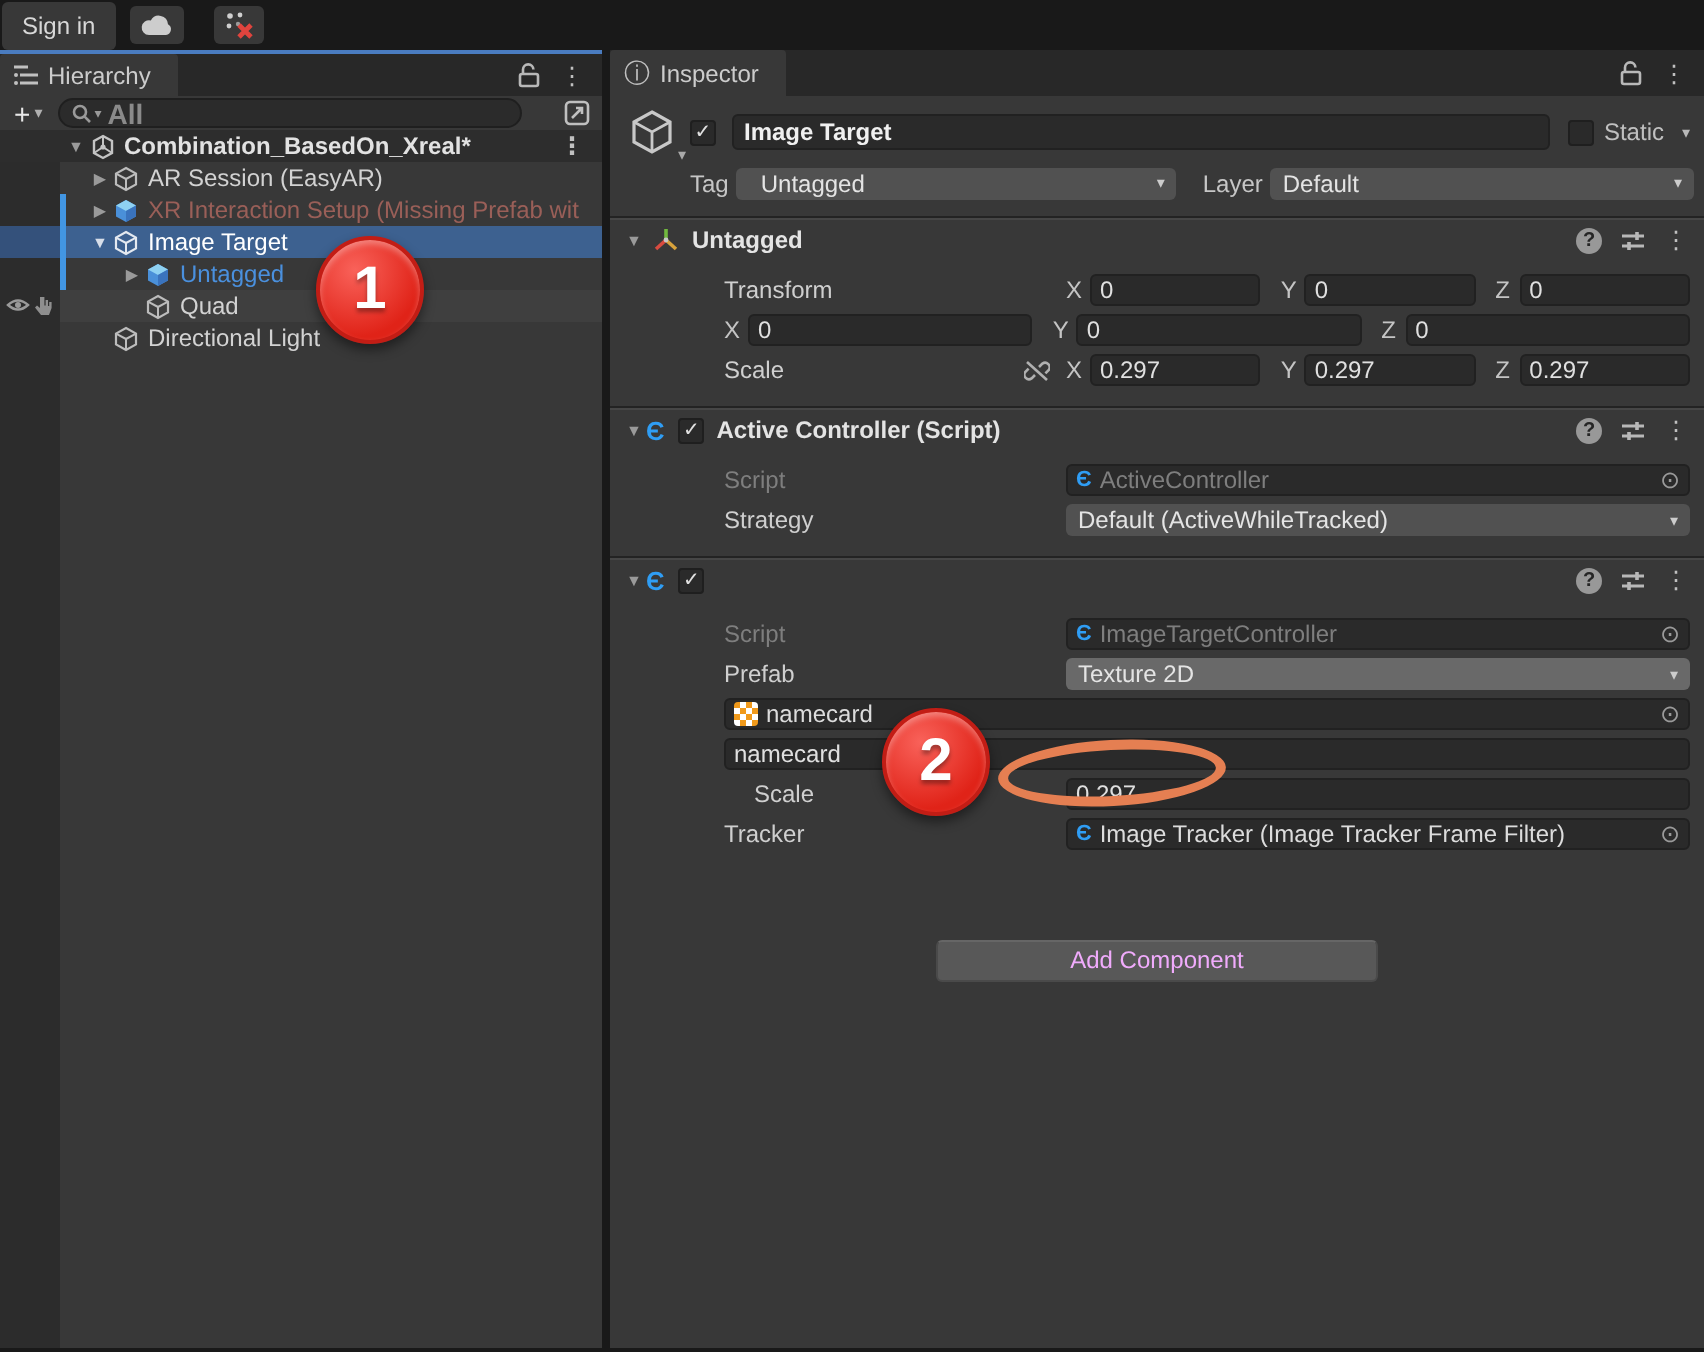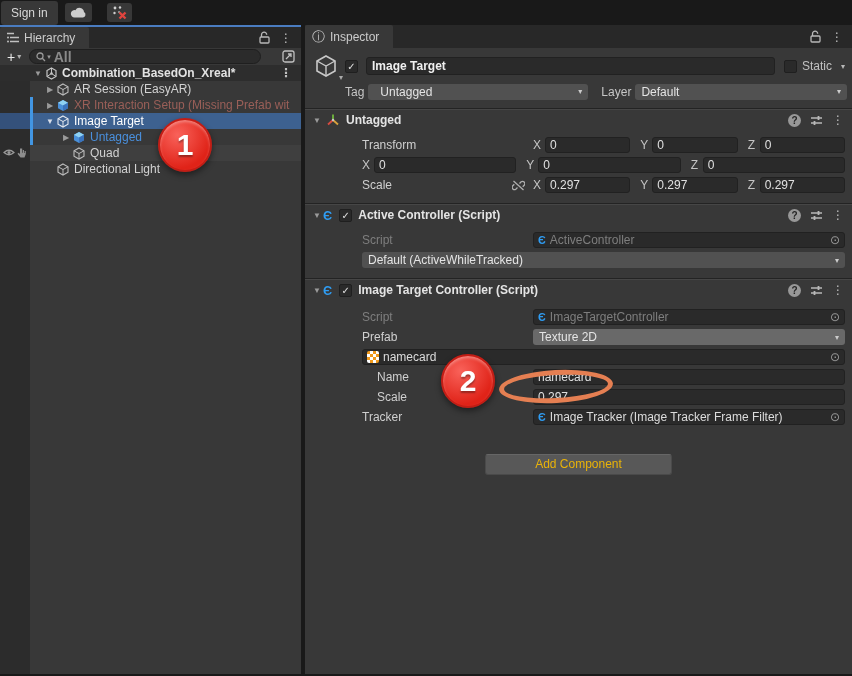--- a/index.html
+++ b/index.html
@@ -106,21 +106,21 @@
   .picker { margin-left:auto; color:#9a9a9a; font-size:12px; line-height:12px; }
   .ddv { flex:1; }
   .srcdd { background:#696969; }
   .texthumb { width:12px; height:12px; border-radius:2px; margin-right:4px; flex:0 0 12px;
       background-image:
         linear-gradient(45deg,#ffffff 25%,transparent 25%,transparent 75%,#ffffff 75%),
         linear-gradient(45deg,#ffffff 25%,#f09a1c 25%,#f09a1c 75%,#ffffff 75%);
       background-size:6px 6px; background-position:0 0,3px 3px; background-color:#f09a1c; }
 
   .addwrap { text-align:center; margin-top:19px; }
-  .addbtn { display:inline-block; width:187px; height:21px; line-height:19px; background:#585858; border:1px solid #4a4a4a; border-top-color:#666666; border-radius:3px; color:#eab308; }
+  .addbtn { display:inline-block; width:221px; height:21px; line-height:19px; background:#585858; border:1px solid #4a4a4a; border-top-color:#666666; border-radius:3px; color:#f0abfc;margin-top:16px; }
 
   
   .badge { position:absolute; width:54px; height:54px; border-radius:50%; background:radial-gradient(circle at 35% 30%, #f9625a, #e02318 70%); border:2px solid #c21d15; box-shadow:0 3px 6px rgba(0,0,0,.45), inset 0 2px 3px rgba(255,255,255,.35); display:flex; align-items:center; justify-content:center; color:#ffffff; font-size:30px; font-weight:bold; z-index:50; text-shadow:0 2px 2px rgba(0,0,0,.35); }
   .badge1 { left:158px; top:118px; }
   .badge2 { left:441px; top:354px; }
   .hl-ellipse { position:absolute; left:499px; top:370px; width:114px; height:33px; border:5px solid #e57f52; border-radius:50%; transform:rotate(-3deg); z-index:49; }
 
   svg { display:block; }
 </style>
 </head>
@@ -460,33 +460,35 @@
               <span>Script</span>
             </div>
           <div class="ofield">
             <span class="easyE">Є</span>
             <span class="dim">ActiveController</span>
             <span class="picker">⊙</span>
           </div>
         </div>
 
         <div class="irow">
+          <div class="ilabel">
+              <span>Strategy</span>
+            </div>
           <div class="dd ddv">
             <span>Default (ActiveWhileTracked)</span>
             <span class="caret">▾</span>
           </div>
         </div>
       </div>
 
       <div class="section">
         <div class="sec-header">
           <span class="arrow">▼</span>
           <span class="easyE">Є</span>
           <span class="cb hdr-cb">✓</span>
-          <span class="sec-title">Image Target Controller (Script)</span>
           <div class="sec-icons">
             <span class="qicon">?</span>
             <span>
               <svg width="13" height="13" viewBox="0 0 13 13">
                   <path d="M1 4 h11 M1 9 h11" stroke="#b8b8b8" stroke-width="1.4"></path>
                   <path d="M8.5 2 v4 M4.5 7 v4" stroke="#b8b8b8" stroke-width="1.8"></path>
                 </svg>
             </span>
             <span class="kebab">⋮</span>
           </div>
@@ -515,23 +517,20 @@
 
         <div class="irow">
           <div class="ofield">
             <span class="texthumb"></span>
             <span>namecard</span>
             <span class="picker">⊙</span>
           </div>
         </div>
 
         <div class="irow">
-          <div class="ilabel sub">
-              <span>Name</span>
-            </div>
           <div class="vfield">namecard</div>
         </div>
 
         <div class="irow">
           <div class="ilabel sub">
               <span>Scale</span>
             </div>
           <div class="vfield">0.297</div>
         </div>
 

